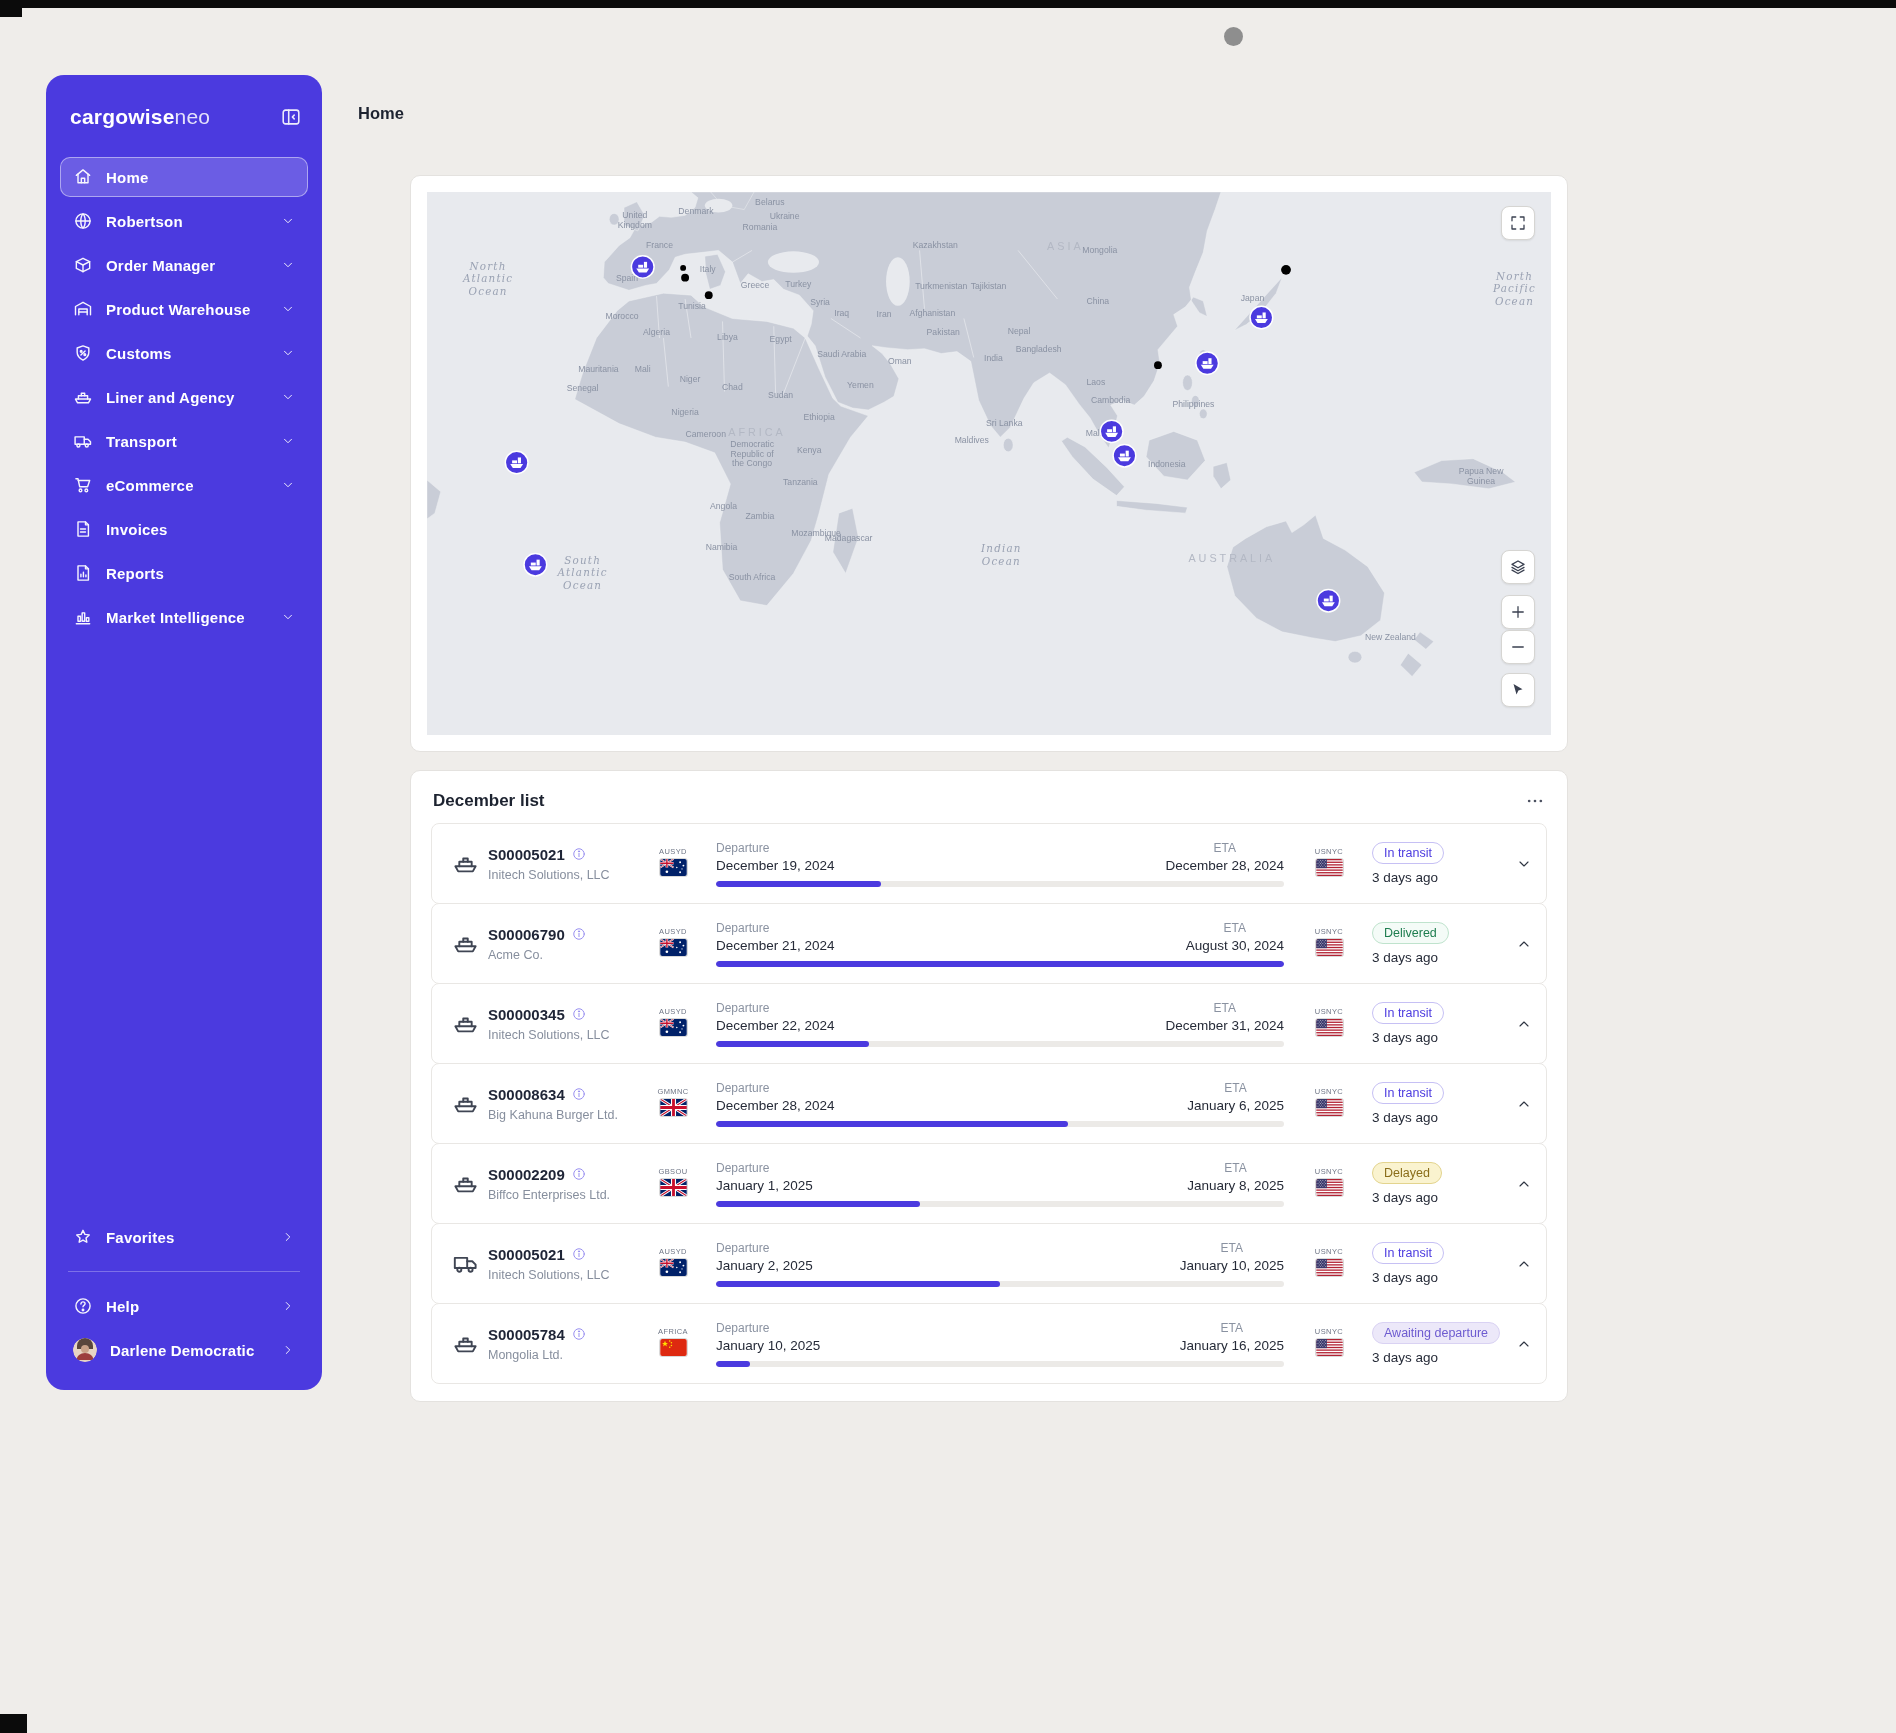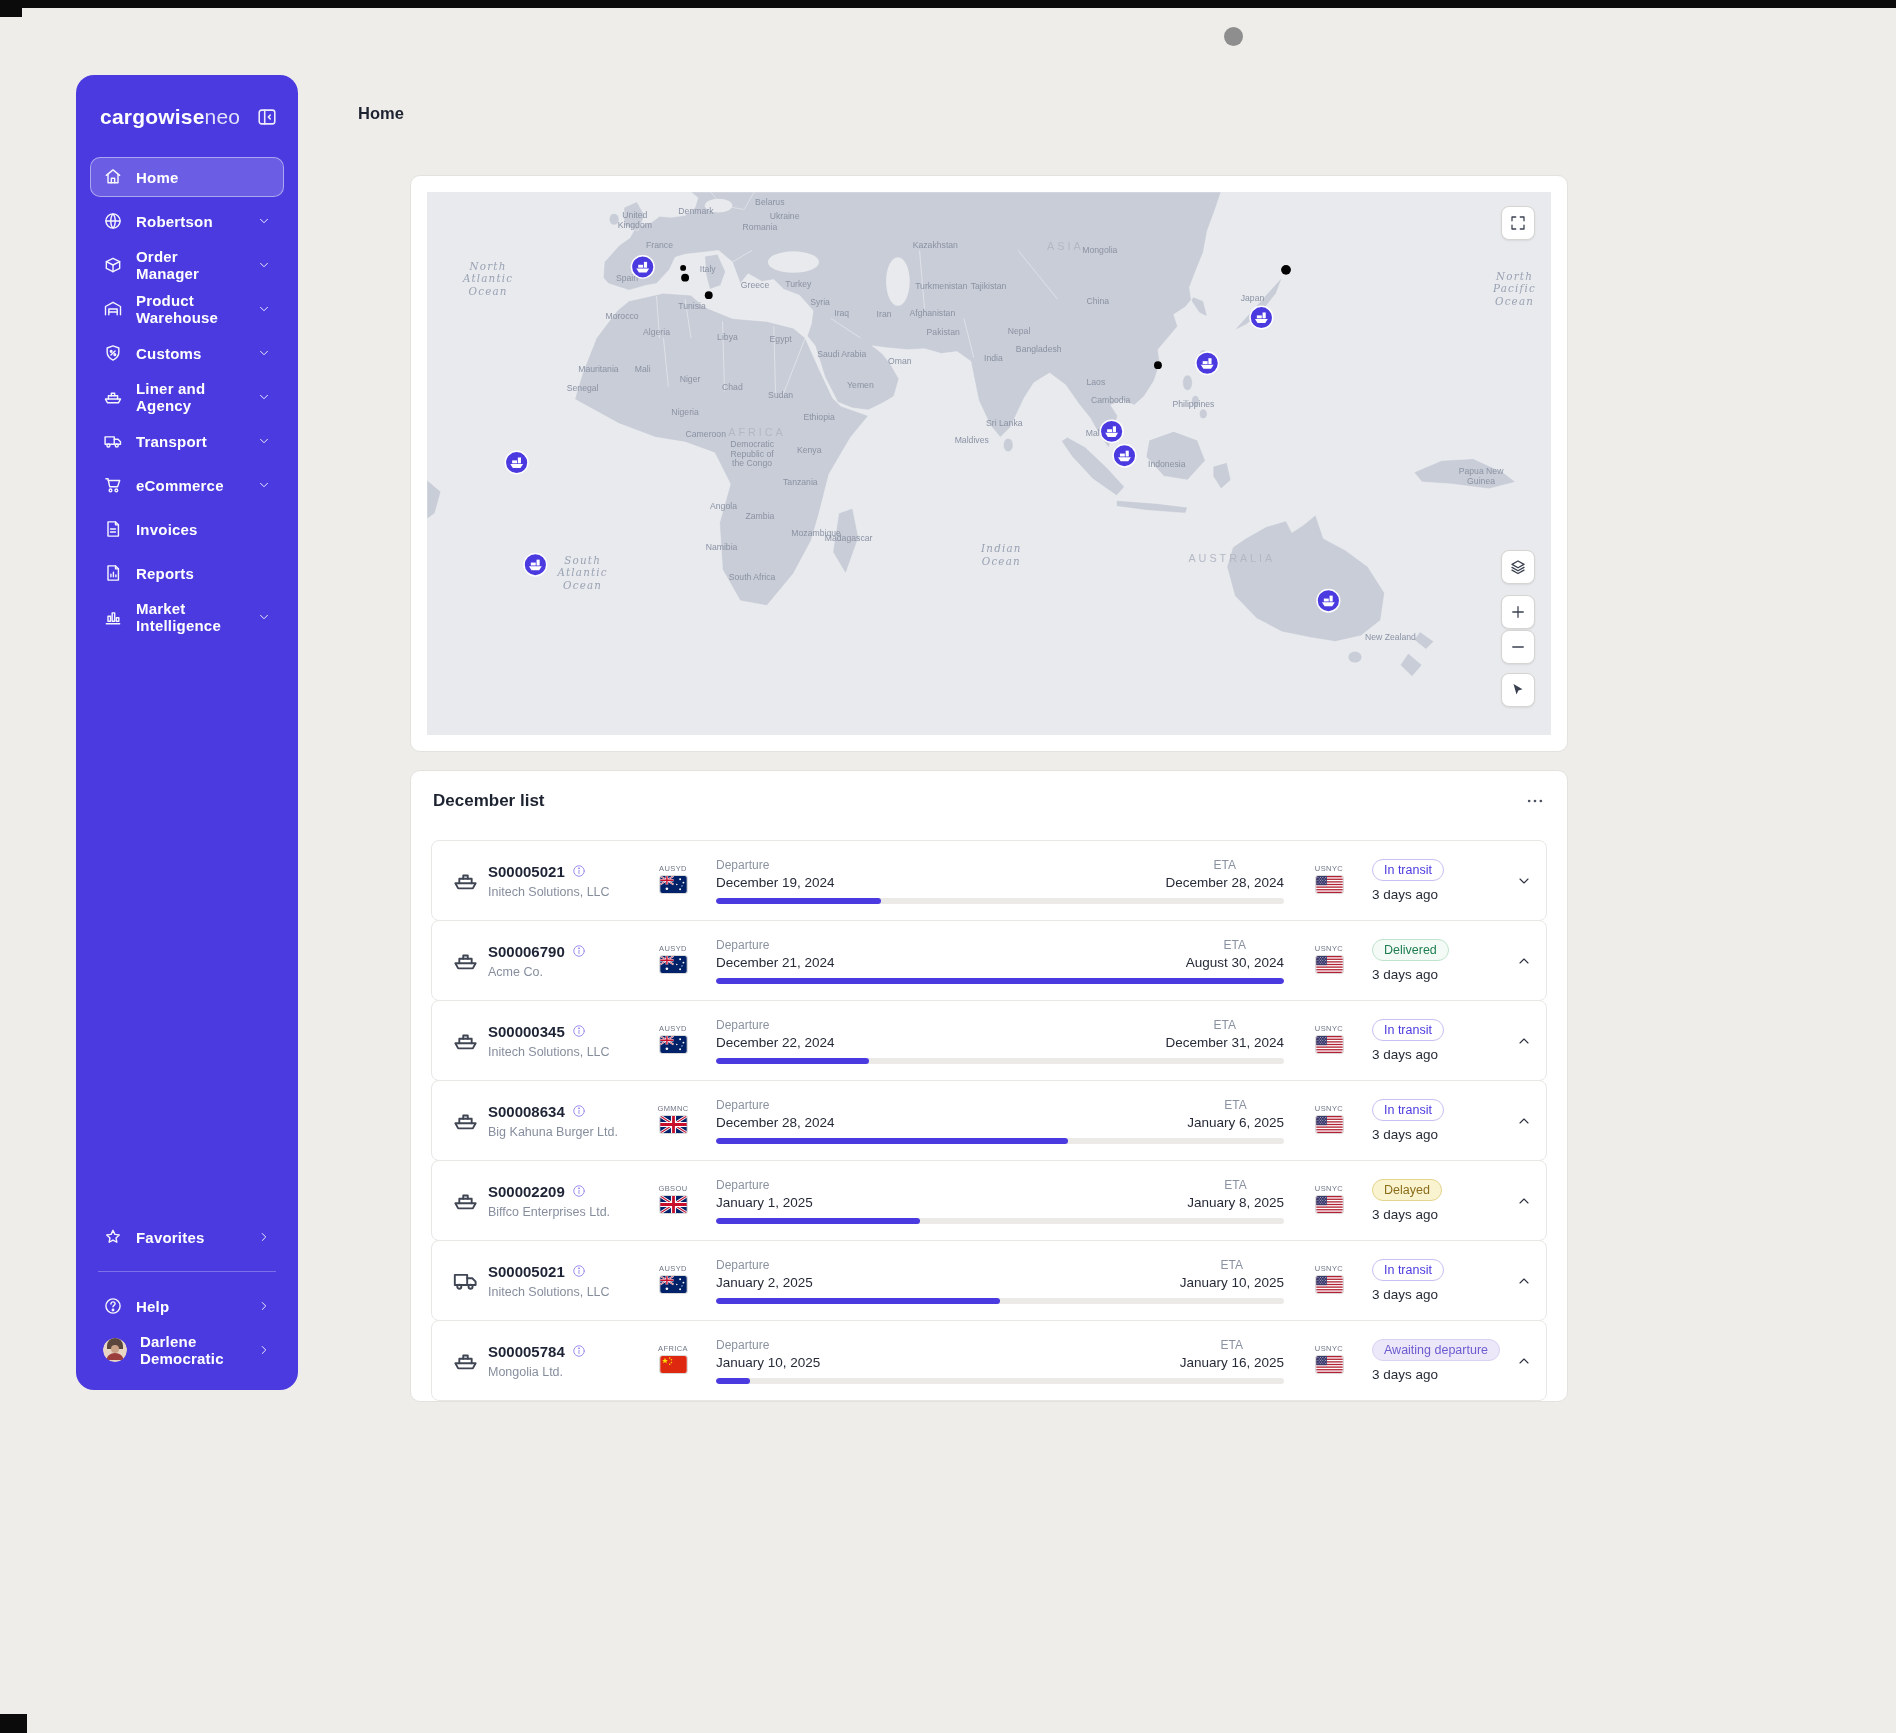--- a/index.html
+++ b/index.html
@@ -4,21 +4,21 @@
 <style>
 *{margin:0;padding:0;box-sizing:border-box}
 body{font-family:"Liberation Sans",sans-serif;background:#dcdcda}
 .stage{position:relative;width:1896px;height:1733px;background:#EFEDEA;overflow:hidden}
 
 .art-top{position:absolute;top:0;left:0;width:100%;height:8px;background:#0b0b0b}
 .art-tl{position:absolute;top:0;left:0;width:22px;height:17px;background:#0b0b0b}
 .art-bl{position:absolute;left:0;bottom:0;width:27px;height:19px;background:#0b0b0b}
 .art-dot{position:absolute;left:1224px;top:27px;width:19px;height:19px;border-radius:50%;background:#8e8e8e}
 
-.sidebar{position:absolute;left:76px;top:75px;width:222px;height:1315px;background:#4B3ADF;border-radius:18px;display:flex;flex-direction:column;color:#fff}
+.sidebar{position:absolute;left:46px;top:75px;width:276px;height:1315px;background:#4B3ADF;border-radius:18px;display:flex;flex-direction:column;color:#fff}
 .brand{display:flex;align-items:center;justify-content:space-between;padding:30px 20px 24px 24px}
 .brand-text{font-size:21px;letter-spacing:.2px}
 .brand-text b{font-weight:700}
 .brand-text i{font-style:normal;font-weight:300;opacity:.85}
 .collapse-btn{background:none;border:none;color:#fff;opacity:.9;cursor:pointer;line-height:0}
 .collapse-btn svg{width:22px;height:22px}
 .nav{padding:4px 14px 0}
 .nav-item{display:flex;align-items:center;gap:13px;height:40px;margin-bottom:4px;padding:0 12px;border-radius:10px;font-size:15px;font-weight:600;letter-spacing:.2px;cursor:pointer;border:1px solid transparent}
 .nav-item.active{background:rgba(255,255,255,.18);border-color:rgba(255,255,255,.45)}
 .nav-item .nico{line-height:0;opacity:.95}
@@ -50,21 +50,21 @@
 .btn-layers{top:358px}
 .btn-zoomin{top:403px}
 .btn-zoomout{top:438px}
 .btn-pointer{top:481px}
 
 .list-card{height:632px;padding:16px 20px 0;overflow:hidden}
 .list-head{display:flex;align-items:center;justify-content:space-between;padding:4px 2px 0}
 .list-title{font-size:17px;font-weight:700;color:#1d2330}
 .more-btn{background:none;border:none;color:#4b5160;cursor:pointer;line-height:0}
 .more-btn svg{width:20px;height:20px}
-.rows{margin-top:29px}
+.rows{margin-top:12px}
 .crow{height:81px;display:flex;align-items:center;background:#fff;border:1px solid #e9e7e4;border-radius:8px;padding:0 14px 0 10px}
 .crow + .crow{margin-top:-1px}
 .col-icon{width:46px;display:flex;justify-content:center;color:#3f4553;line-height:0}
 .col-icon svg{width:27px;height:27px}
 .col-id{width:158px}
 .cid{display:flex;align-items:center;gap:7px;font-size:15px;font-weight:700;color:#1e2436}
 .info{color:#988ff0;line-height:0;cursor:pointer}
 .info svg{width:14px;height:14px}
 .ccompany{display:block;font-size:12.5px;color:#868e9d;margin-top:5px}
 .col-port{width:54px;text-align:center;flex:0 0 auto}

